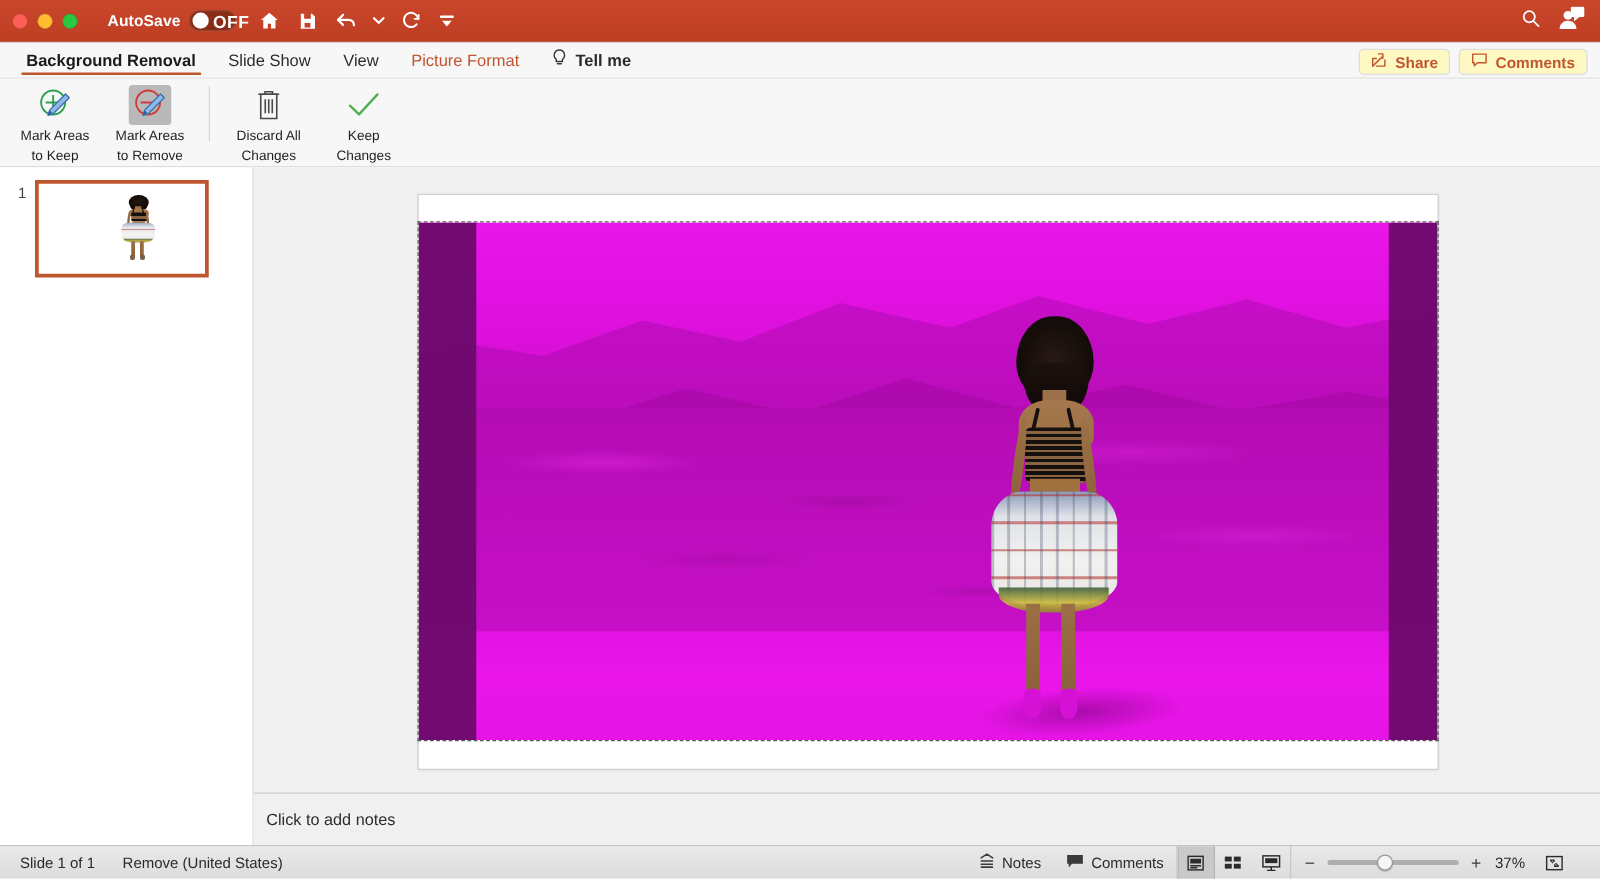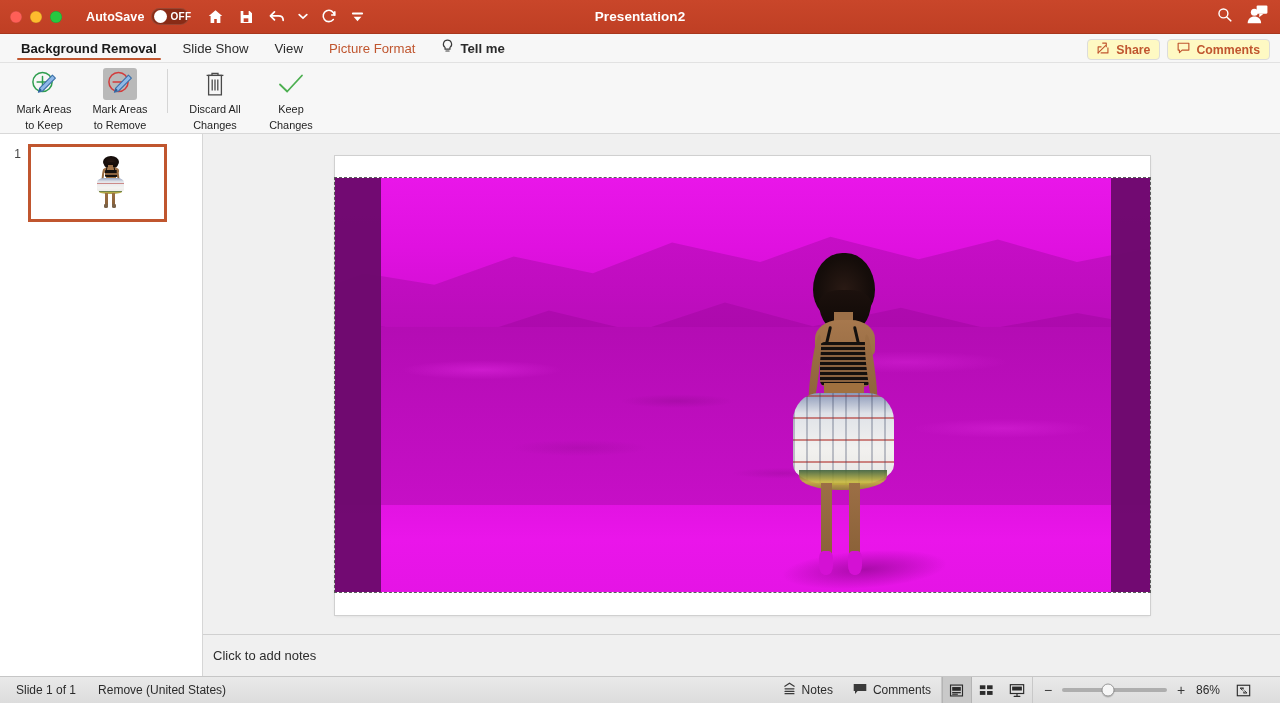--- a/index.html
+++ b/index.html
@@ -27,21 +27,21 @@
 
   .autosave-wrap { display:flex; align-items:center; gap:7px; margin-left: 24px; }
   .autosave-label { color:#fff; font-size: 12.5px; font-weight: 600; letter-spacing: .1px; }
   .toggle {
     width: 38px; height: 17px; border-radius: 9px;
     background: rgba(90,25,10,.55);
     display: flex; align-items: center; padding: 2px; gap: 3px;
     border: 1px solid rgba(255,255,255,.12);
   }
   .toggle .knob { width: 13px; height: 13px; border-radius: 50%; background: #fff; flex:0 0 13px;}
-  .toggle .offtxt { color:#fff; font-size: 10px; font-weight:700; letter-spacing:.3px; }
+  .toggle .offtxt { color:#fff; font-size: 14px; font-weight:700; letter-spacing:.3px; }
 
   .qat { display:flex; align-items:center; gap: 11px; margin-left: 16px; }
   .qat .ic { width: 20px; height: 20px; display:flex; align-items:center; justify-content:center; cursor: default; }
   .qat svg { display:block; }
 
   .win-title {
     position:absolute; left:0; right:0; text-align:center;
     color:#fff; font-size: 13.5px; font-weight: 600; pointer-events:none;
     letter-spacing: .1px;
   }
@@ -346,21 +346,20 @@
           </svg>
       </span>
       <span class="ic" style="width:14px">
         <svg width="13" height="13" viewBox="0 0 14 14" fill="#fff">
             <rect x="1" y="2.6" width="12" height="2.2" rx="1"></rect>
             <path d="M2.8 7.2h8.4L7 12z"></path>
           </svg>
       </span>
     </div>
 
-    <div class="win-title">Presentation2</div>
 
     <div class="title-right">
       <span class="ic">
         <svg width="17" height="17" viewBox="0 0 24 24" fill="none" stroke="#fff" stroke-width="2" stroke-linecap="round">
             <circle cx="10.5" cy="10.5" r="6.3"></circle>
             <path d="M15.2 15.4 21 21"></path>
           </svg>
       </span>
       <span class="ic">
         <svg width="21" height="19" viewBox="0 0 24 22" fill="#fff">
@@ -602,21 +601,21 @@
       <div class="sep-v"></div>
 
       <div class="zoomwrap">
         <span class="zoom-sign">−</span>
         <span class="slider">
           <span class="knob2"></span>
         </span>
         <span class="zoom-sign">+</span>
       </div>
 
-      <span class="zoomval">86%</span>
+      <span class="zoomval">37%</span>
 
       <div class="fitbtn">
         <svg width="15" height="15" viewBox="0 0 16 16" fill="none" stroke="#2b2b2b" stroke-width="1.2">
             <rect x="1.4" y="2.4" width="13.2" height="11.2"></rect>
             <path d="M4.4 5.4h3.2v1.6M11.6 10.6H8.4V9"></path>
             <path d="M4.4 5.4 7 8M11.6 10.6 9 8" stroke-width="1"></path>
           </svg>
       </div>
     </div>
   </div>

